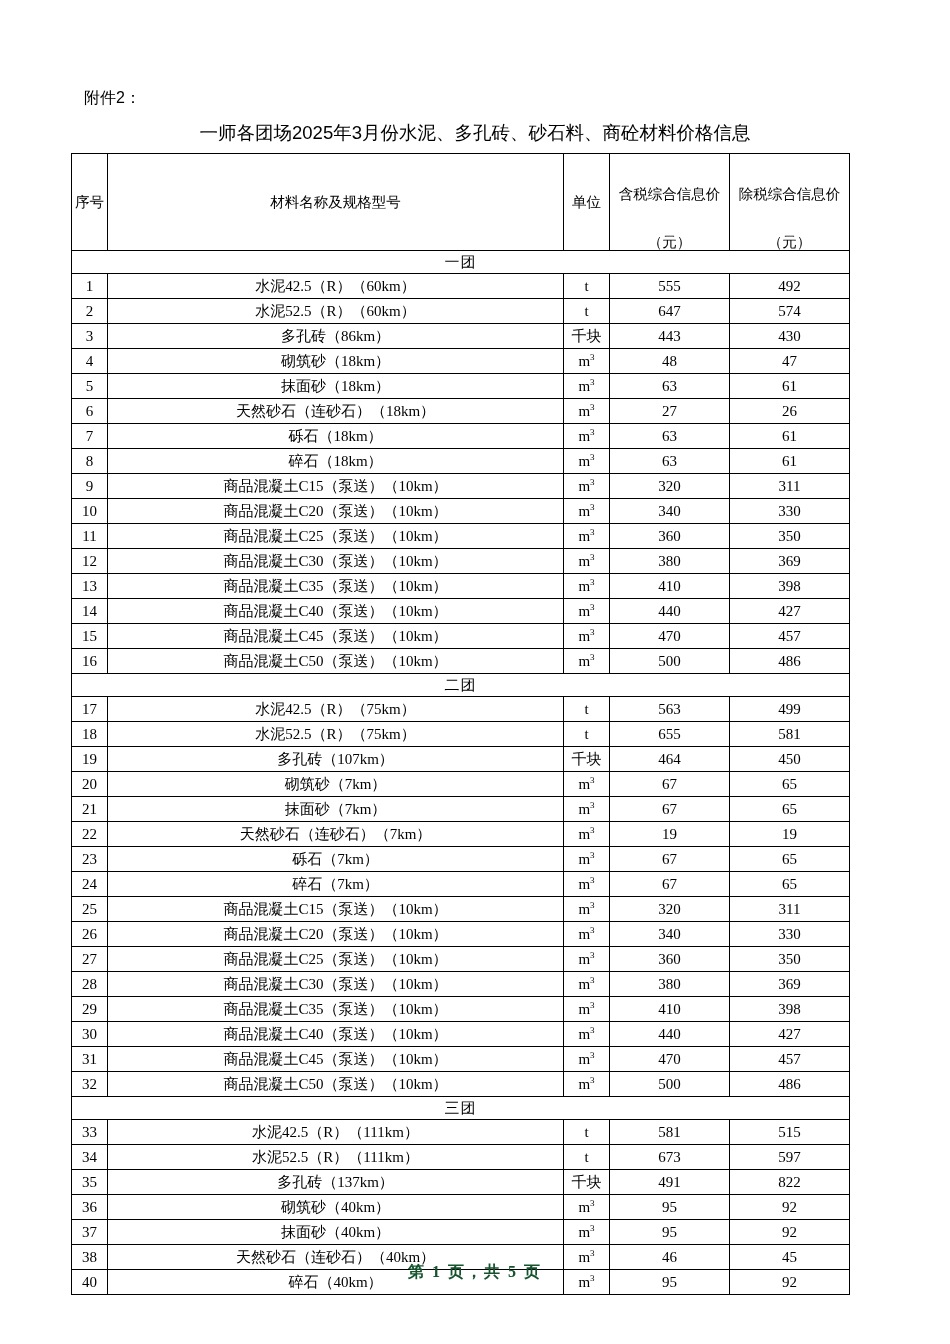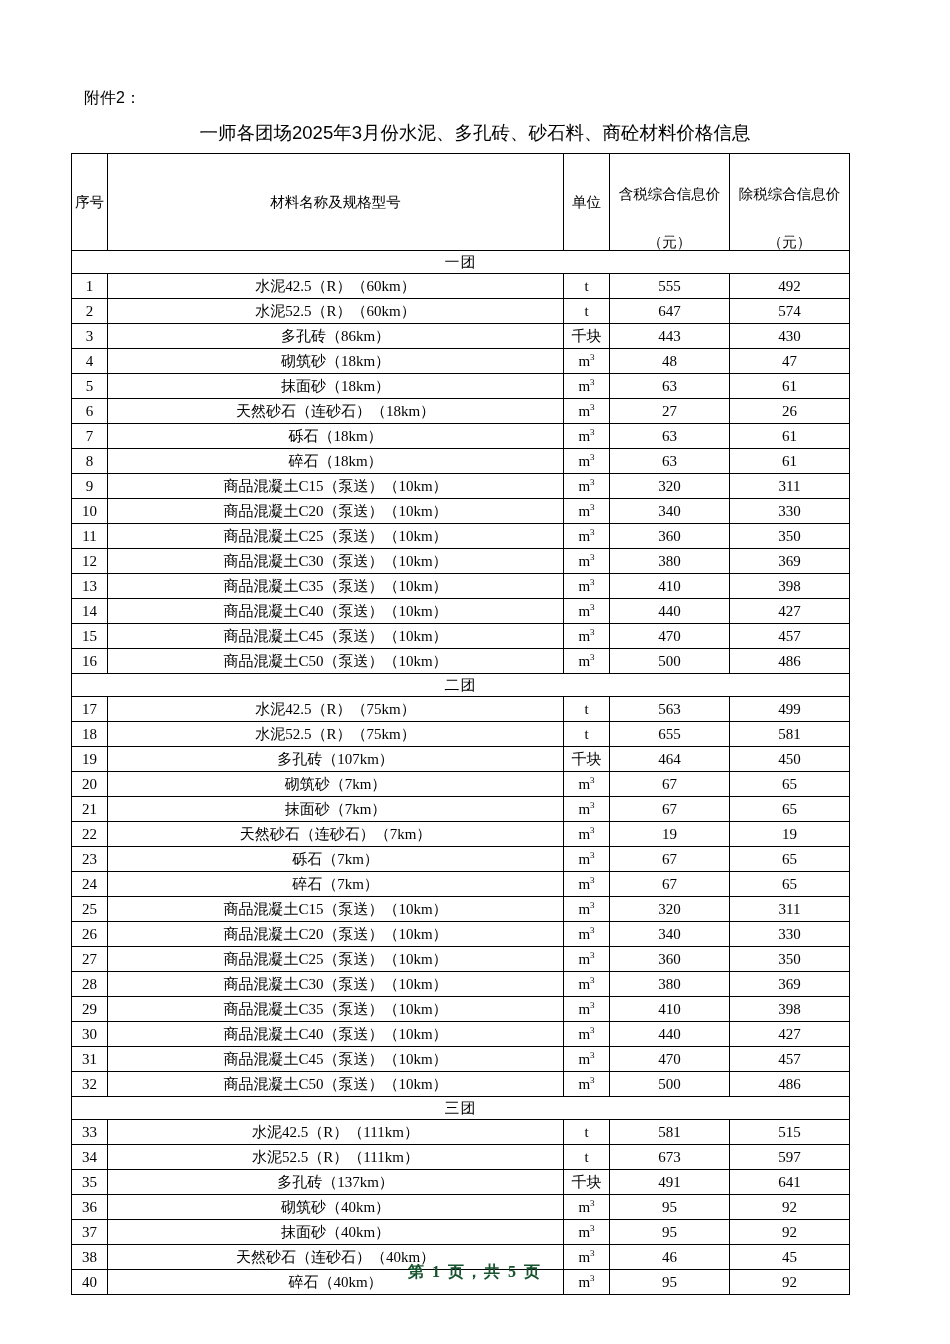--- a/index.html
+++ b/index.html
@@ -414,21 +414,21 @@
           <td class="cell-name">水泥52.5（R）（111km）</td>
           <td class="cell-unit">t</td>
           <td class="cell-num">673</td>
           <td class="cell-num">597</td>
         </tr>
         <tr class="data-row">
           <td>35</td>
           <td class="cell-name">多孔砖（137km）</td>
           <td class="cell-unit">千块</td>
           <td class="cell-num">491</td>
-          <td class="cell-num">641</td>
+          <td class="cell-num">822</td>
         </tr>
         <tr class="data-row">
           <td>36</td>
           <td class="cell-name">砌筑砂（40km）</td>
           <td class="cell-unit">m<sup>3</sup></td>
           <td class="cell-num">95</td>
           <td class="cell-num">92</td>
         </tr>
         <tr class="data-row">
           <td>37</td>

